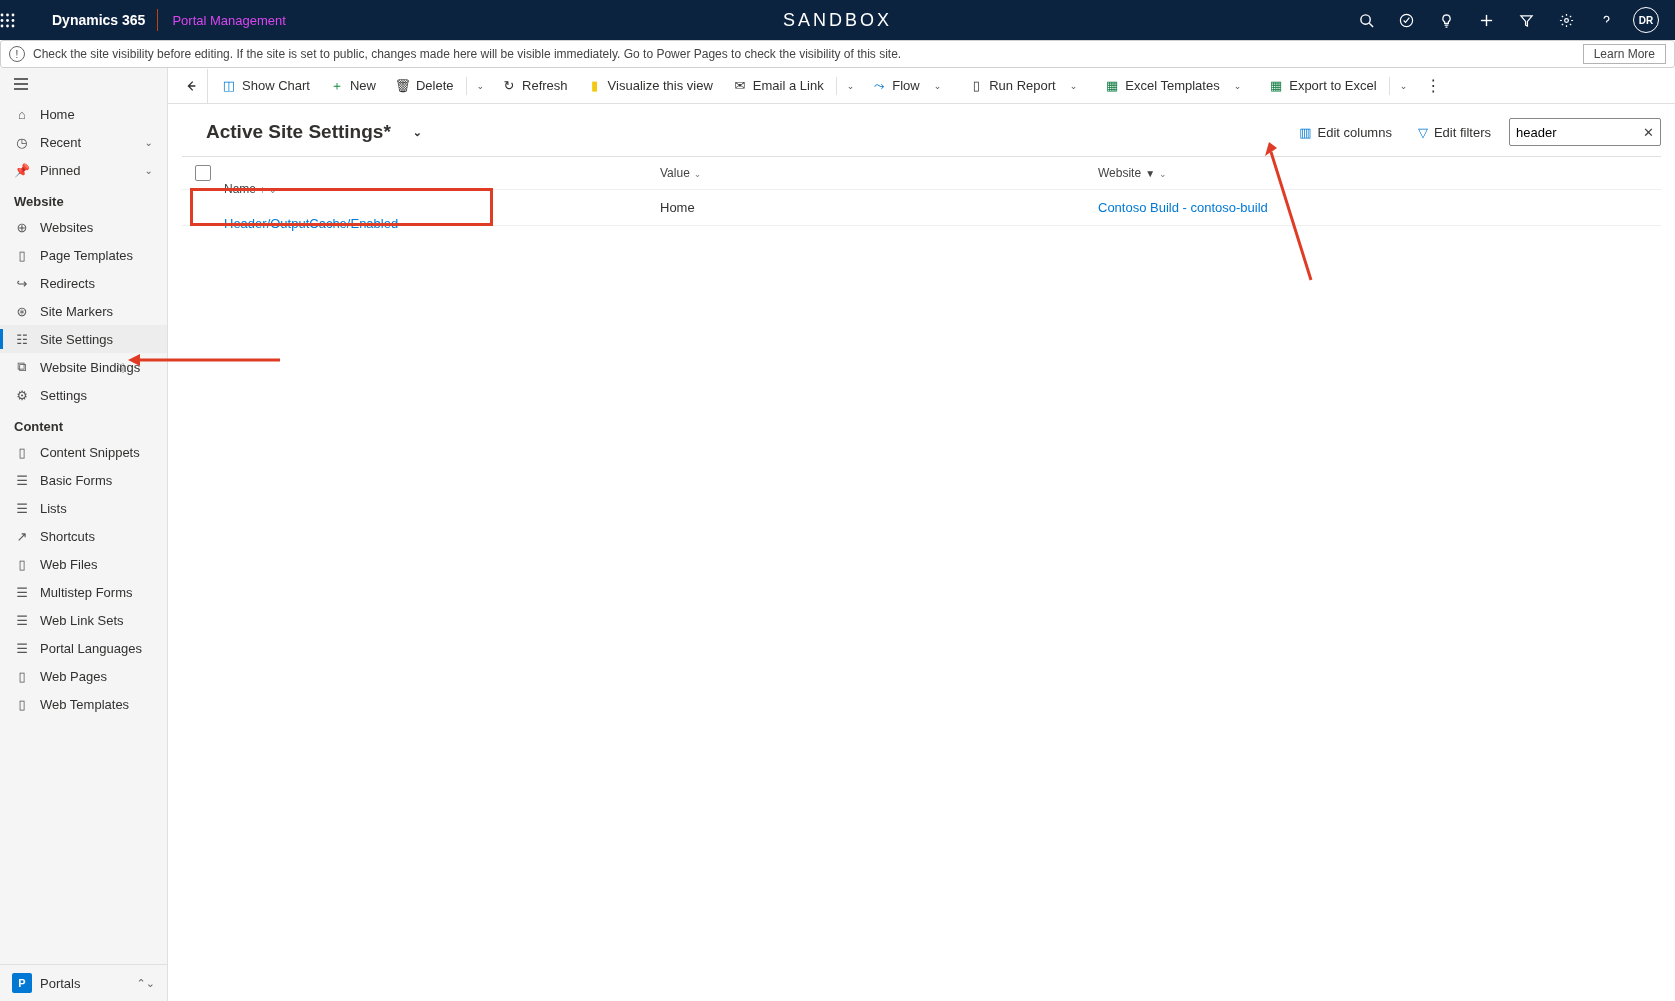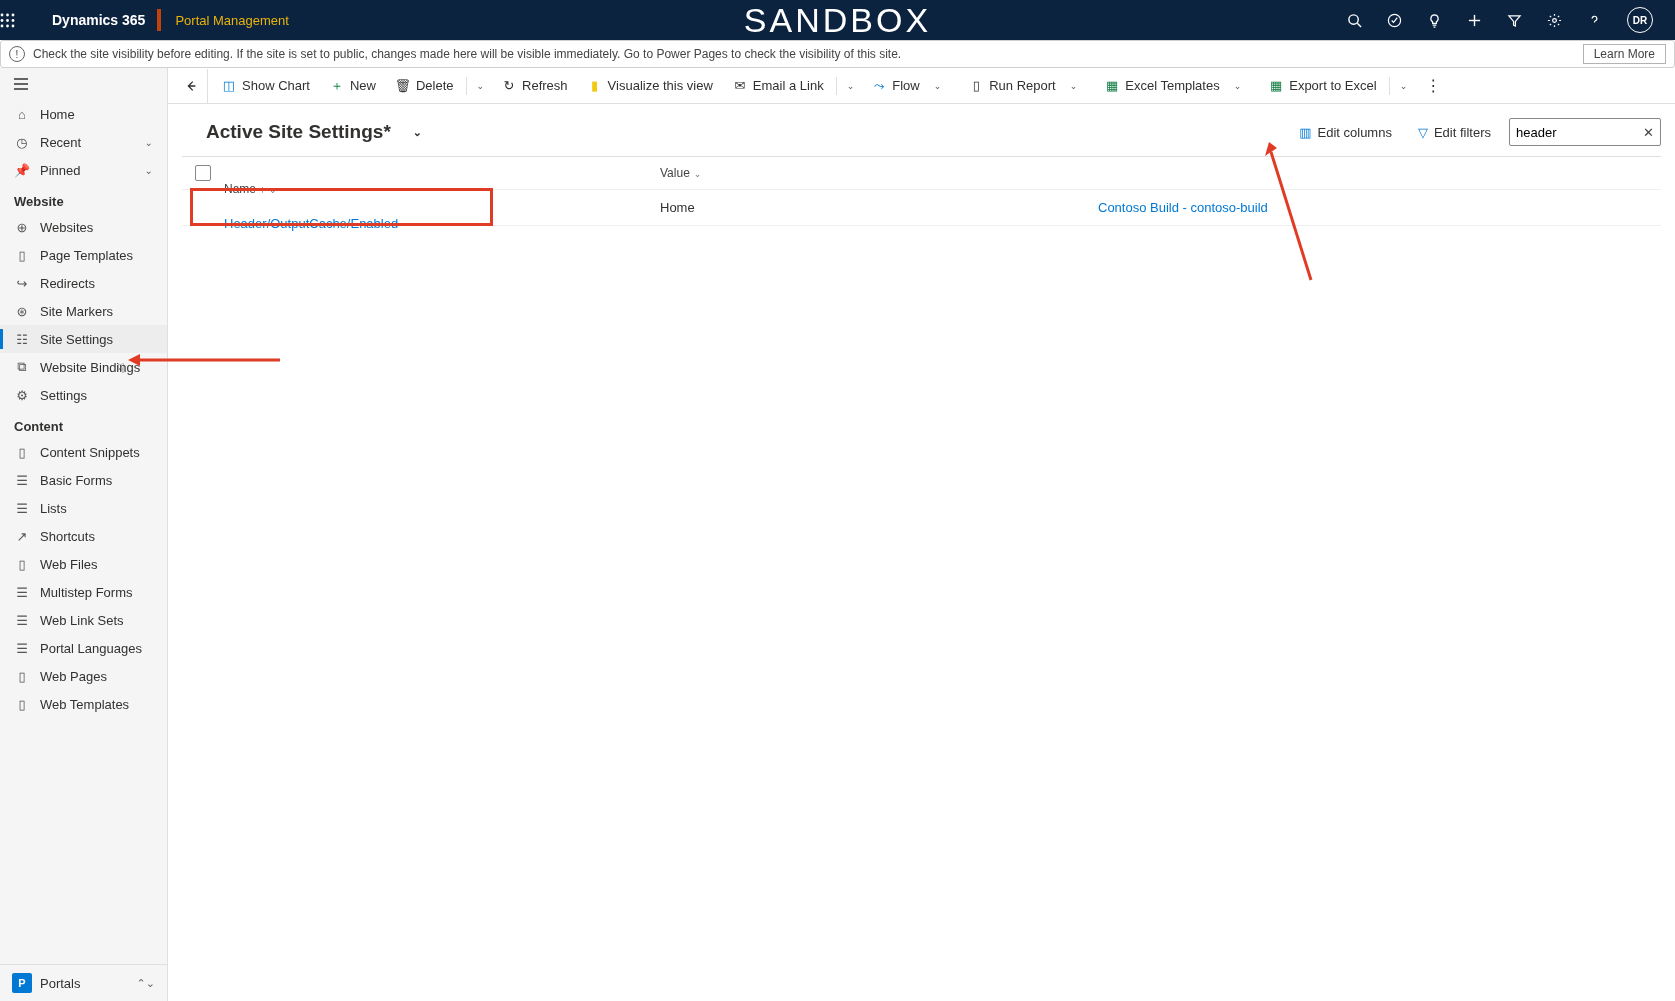--- a/index.html
+++ b/index.html
@@ -1,25 +1,25 @@
 <!DOCTYPE html>
 <html><head>
 <meta charset="utf-8">
 <style>
 * { margin: 0; padding: 0; box-sizing: border-box; font-family: 'Segoe UI', Tahoma, sans-serif; }
 body { width: 1675px; height: 1001px; overflow: hidden; background: #fff; color: #323130; font-size: 13px; }
 
 
 .top-header { height: 40px; background: #0c2340; color: #fff; display: flex; align-items: center; position: relative; }
 .waffle { width: 40px; text-align: center; cursor: pointer; font-size: 15px; }
-.brand { font-weight: 600; font-size: 14px; padding: 0 12px; border-right: 4px solid #c2410c; height: 22px; line-height: 22px; }
-.app-name { padding: 0 14px; font-size: 13px; color: #eab308; }
-.sandbox { position: absolute; left: 50%; transform: translateX(-50%); font-size: 34px; letter-spacing: 3px; font-weight: 300; }
+.brand { font-weight: 600; font-size: 14px; padding: 0 12px; border-right: 1px solid #c2410c; height: 22px; line-height: 22px; }
+.app-name { padding: 0 14px; font-size: 13px; color: #d946ef; }
+.sandbox { position: absolute; left: 50%; transform: translateX(-50%); font-size: 18px; letter-spacing: 3px; font-weight: 300; }
 .top-right { margin-left: auto; display: flex; align-items: center; gap: 2px; padding-right: 10px; }
-.top-icon { width: 38px; height: 40px; display: flex; align-items: center; justify-content: flex-start; cursor: pointer; font-size: 15px; }
+.top-icon { width: 38px; height: 40px; display: flex; align-items: center; justify-content: center; cursor: pointer; font-size: 15px; }
 .avatar { width: 26px; height: 26px; border-radius: 50%; border: 1px solid #fff; display: flex; align-items: center; justify-content: center; font-size: 10px; font-weight: 600; }
 
 
 .notice-bar { height: 28px; border: 1px solid #d0d0d0; border-radius: 3px; margin: 0; display: flex; align-items: center; padding: 0 8px; font-size: 12px; color: #444; }
 .notice-bar .ico { margin-right: 8px; width: 16px; height: 16px; border: 1px solid #666; border-radius: 50%; display: inline-flex; align-items: center; justify-content: center; font-size: 10px; }
 .learn-more { margin-left: auto; border: 1px solid #b3b3b3; padding: 2px 10px; border-radius: 0; font-size: 12px; cursor: pointer; }
 
 
 .layout { display: flex; height: calc(1001px - 40px - 28px); }
 .sidebar { width: 168px; border-right: 1px solid #e1dfdd; background: #f5f5f5; display: flex; flex-direction: column; position: relative; }
@@ -341,20 +341,21 @@
       </div>
     </div>
 
     <div class="grid">
       <div class="grid-head">
         <div class="col-chk">
             <div class="chkbox"></div>
           </div>
         <div class="col-name"><span>Name</span><span class="sort-ico">↑</span><span class="colchev">⌄</span></div>
         <div class="col-value"><span>Value</span><span class="colchev">⌄</span></div>
+        <div class="col-web"><span>Website</span><span class="filter-ico">▼</span><span class="colchev">⌄</span></div>
       </div>
       <div class="grid-row">
         <div class="col-chk"></div>
         <div class="col-name"><span class="link">Header/OutputCache/Enabled</span></div>
         <div class="col-value"><span>Home</span></div>
         <div class="col-web"><span class="link">Contoso Build - contoso-build</span></div>
       </div>
     </div>
 
 

